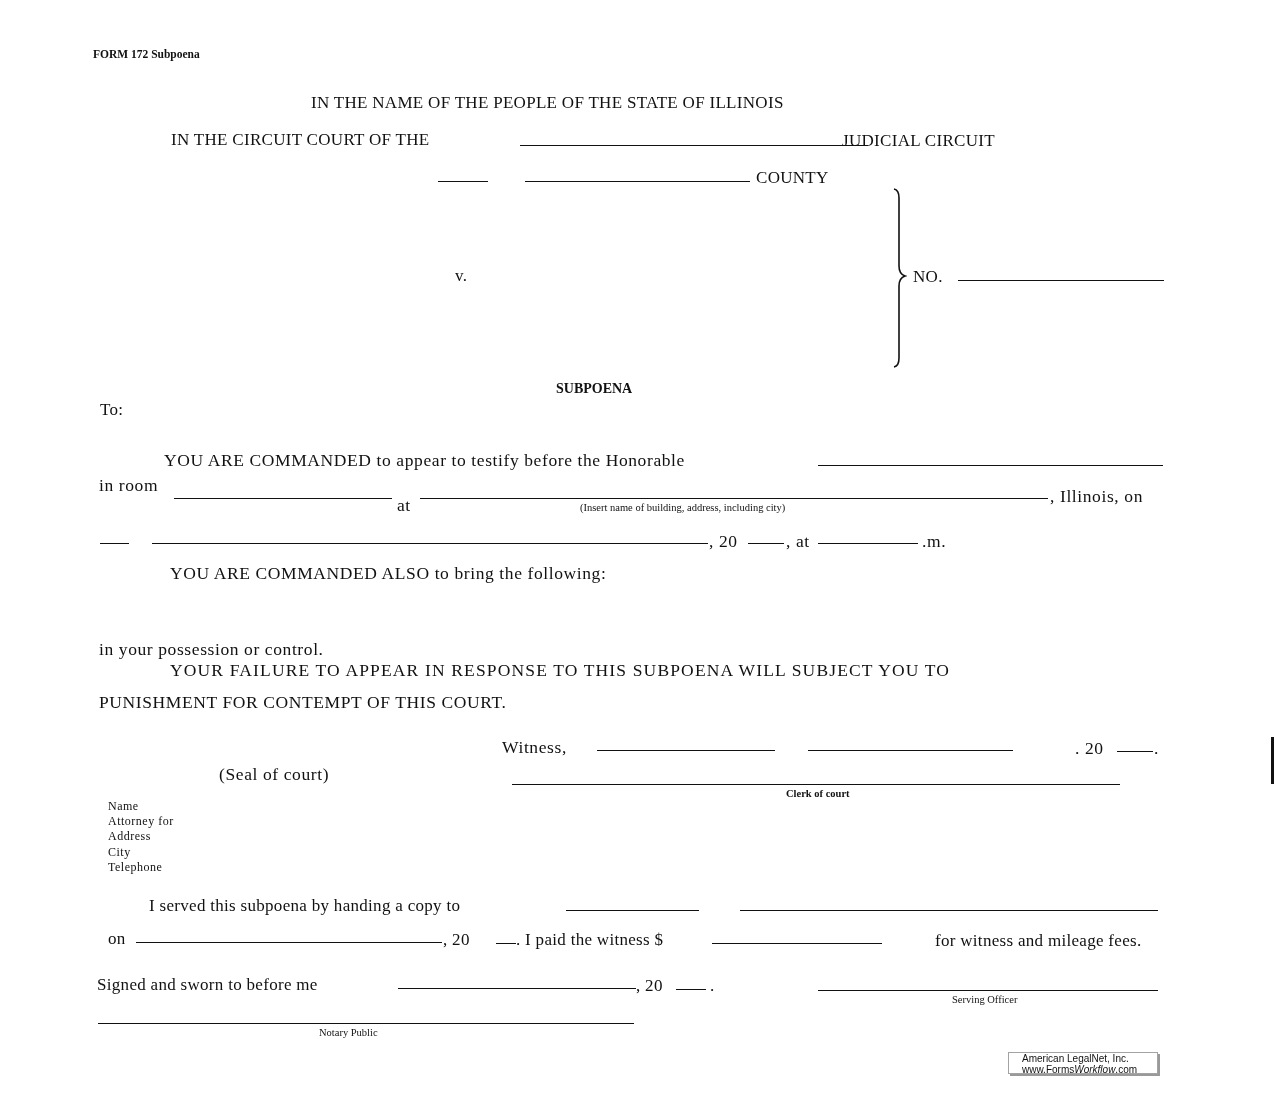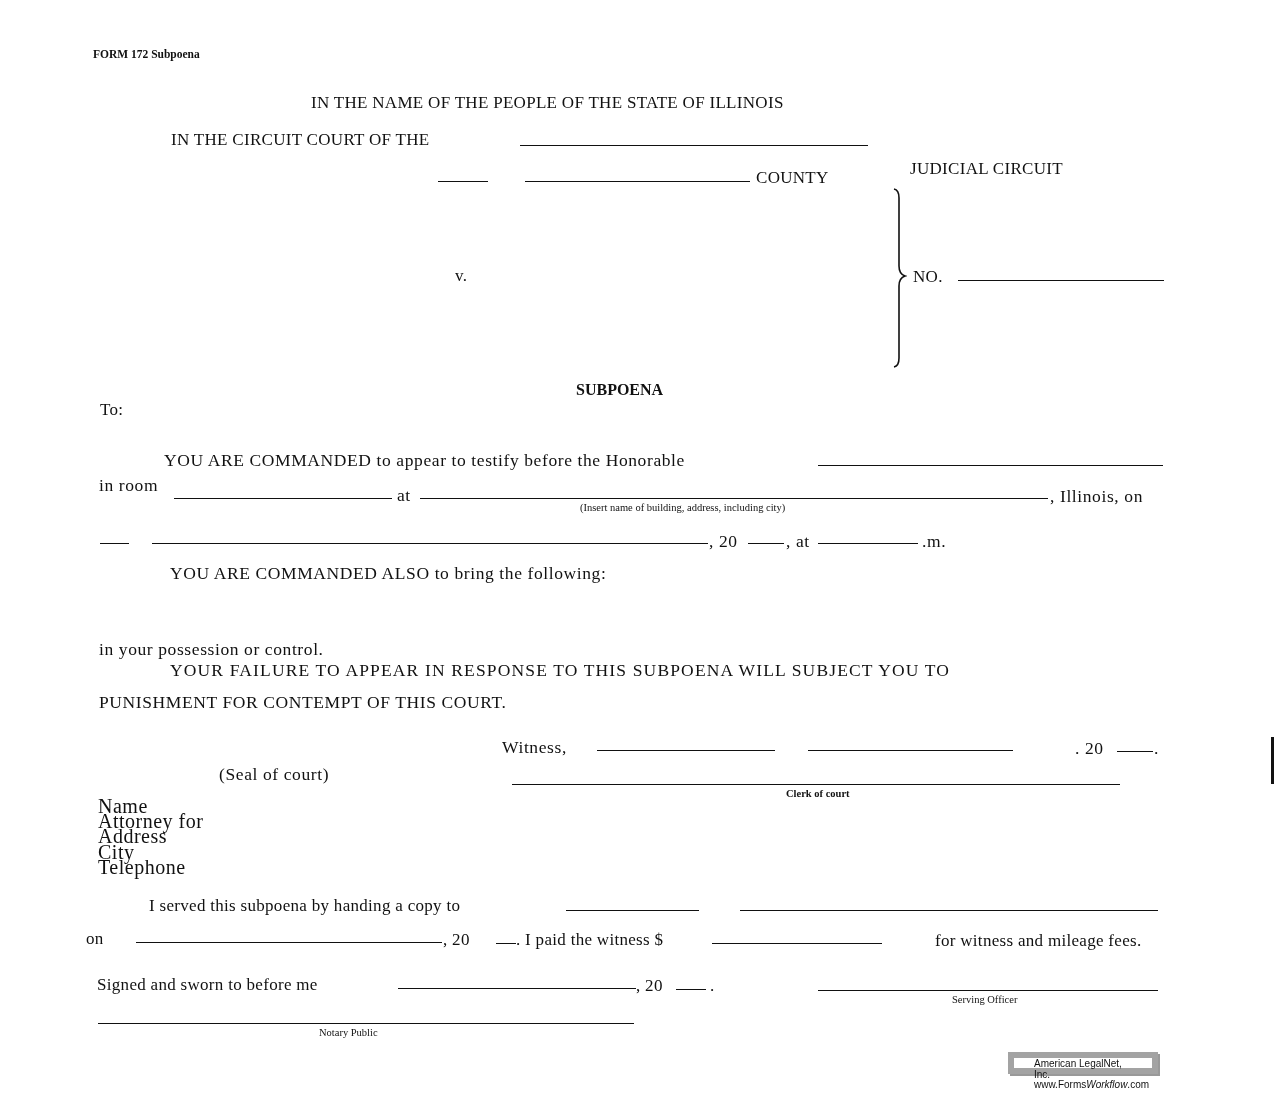--- a/index.html
+++ b/index.html
@@ -7,57 +7,57 @@
            font-family: "Liberation Serif", "DejaVu Serif", serif; color: #111; }
     .abs { position: absolute; white-space: nowrap; }
     .line { position: absolute; border-bottom: 1.3px solid #111; height: 0; }
     .t16 { font-size: 17px; letter-spacing: 0.3px; }
     .t17 { font-size: 17.5px; letter-spacing: 0.6px; }
     .small { font-size: 10.5px; }
     .bold { font-weight: bold; }
     .formid { font-size: 11.5px; font-weight: bold; }
     .brace { position: absolute; left: 893px; top: 188px; width: 14px; height: 180px; }
     .footer-box { position: absolute; left: 1008px; top: 1052px; width: 150px; height: 22px;
-                  border: 6px solid #a3a3a3; box-shadow: 2px 2px 0 #999;
+                  border: 1px solid #a3a3a3; box-shadow: 2px 2px 0 #999;
                   font-family: "Liberation Sans", "DejaVu Sans", sans-serif; font-size: 10px;
-                  line-height: 10.5px; padding: 1px 20px; box-sizing: border-box; }
+                  line-height: 10.5px; padding: 1px 13px; box-sizing: border-box; }
     .footer-box i { font-style: italic; }
     .edge-mark { position: absolute; left: 1271px; top: 737px; width: 3px; height: 47px; background: #111; }
   </style>
 </head>
 <body>
 
 <div class="abs formid" style="left:93px; top:48px;">FORM 172 Subpoena</div>
 
 <div class="abs t16" style="left:311px; top:93px;">IN THE NAME OF THE PEOPLE OF THE STATE OF ILLINOIS</div>
 
 <div class="abs t16" style="left:171px; top:130px;">IN THE CIRCUIT COURT OF THE</div>
 <div class="line" style="left:520px; top:145px; width:348px;"></div>
-<div class="abs t16" style="left:910px; top:131px;margin-top:28px;">JUDICIAL CIRCUIT</div>
+<div class="abs t16" style="left:842px; top:131px;">JUDICIAL CIRCUIT</div>
 
 <div class="line" style="left:438px; top:181px; width:50px;"></div>
 <div class="line" style="left:525px; top:181px; width:225px;"></div>
 <div class="abs t16" style="left:756px; top:168px;">COUNTY</div>
 
 <div class="abs t16" style="left:455px; top:266px;">v.</div>
 <svg class="brace" viewBox="0 0 14 180" preserveAspectRatio="none">
   <path d="M1 1 Q6 2 6 10 L6 78 Q6 86 12 88 Q6 90 6 98 L6 170 Q6 178 1 179" fill="none" stroke="#111" stroke-width="1.6"></path>
 </svg>
 <div class="abs t16" style="left:913px; top:267px;">NO.</div>
 <div class="line" style="left:958px; top:280px; width:206px;"></div>
 
-<div class="abs bold" style="left:576px; top:381px; font-size:16px;">SUBPOENA</div>
+<div class="abs bold" style="left:556px; top:381px; font-size:14px;">SUBPOENA</div>
 <div class="abs t16" style="left:100px; top:400px;">To:</div>
 
 <div class="abs t17" style="left:164px; top:450px;">YOU ARE COMMANDED to appear to testify before the Honorable</div>
 <div class="line" style="left:818px; top:465px; width:345px;"></div>
 
 <div class="abs t17" style="left:99px; top:475px;">in room</div>
 <div class="line" style="left:174px; top:498px; width:218px;"></div>
-<div class="abs t17" style="left:397px; top:485px;text-align:right;">at</div>
+<div class="abs t17" style="left:397px; top:495px;text-align:right;">at</div>
 <div class="line" style="left:420px; top:498px; width:628px;"></div>
 <div class="abs t17" style="left:1050px; top:486px;">, Illinois, on</div>
 <div class="abs small" style="left:580px; top:502px;">(Insert name of building, address, including city)</div>
 
 <div class="line" style="left:100px; top:543px; width:29px;"></div>
 <div class="line" style="left:152px; top:543px; width:556px;"></div>
 <div class="abs t17" style="left:709px; top:531px;">, 20</div>
 <div class="line" style="left:748px; top:543px; width:36px;"></div>
 <div class="abs t17" style="left:786px; top:531px;">, at</div>
 <div class="line" style="left:818px; top:543px; width:100px;"></div>
@@ -73,33 +73,33 @@
 <div class="line" style="left:597px; top:750px; width:178px;"></div>
 <div class="line" style="left:808px; top:750px; width:205px;"></div>
 <div class="abs t17" style="left:1075px; top:738px;">. 20</div>
 <div class="line" style="left:1117px; top:751px; width:36px;"></div>
 <div class="abs t17" style="left:1154px; top:738px;">.</div>
 
 <div class="abs t17" style="left:219px; top:764px;">(Seal of court)</div>
 <div class="line" style="left:512px; top:784px; width:608px;"></div>
 <div class="abs small" style="left:786px; top:788px;font-weight:bold;">Clerk of court</div>
 
-<div class="abs" style="left:98px; top:799px; font-size:20px; line-height:15.2px; letter-spacing:0.5px;">
+<div class="abs" style="left:108px; top:799px; font-size:12px; line-height:15.2px; letter-spacing:0.5px;">
   <div>Name</div>
   <div>Attorney for</div>
   <div>Address</div>
   <div>City</div>
   <div>Telephone</div>
 </div>
 
 <div class="abs t16" style="left:149px; top:896px;">I served this subpoena by handing a copy to</div>
 <div class="line" style="left:566px; top:910px; width:133px;"></div>
 <div class="line" style="left:740px; top:910px; width:418px;"></div>
 
-<div class="abs t16" style="left:86px; top:929px;text-align:right;">on</div>
+<div class="abs t16" style="left:108px; top:929px;text-align:right;">on</div>
 <div class="line" style="left:136px; top:942px; width:306px;"></div>
 <div class="abs t16" style="left:443px; top:930px;">, 20</div>
 <div class="line" style="left:496px; top:943px; width:20px;"></div>
 <div class="abs t16" style="left:516px; top:930px;">. I paid the witness $</div>
 <div class="line" style="left:712px; top:943px; width:170px;"></div>
 <div class="abs t16" style="left:887px; top:931px;margin-left:48px;">for witness and mileage fees.</div>
 
 <div class="abs t16" style="left:97px; top:975px;text-align:right;">Signed and sworn to before me</div>
 <div class="line" style="left:398px; top:988px; width:238px;"></div>
 <div class="abs t16" style="left:636px; top:976px;">, 20</div>

